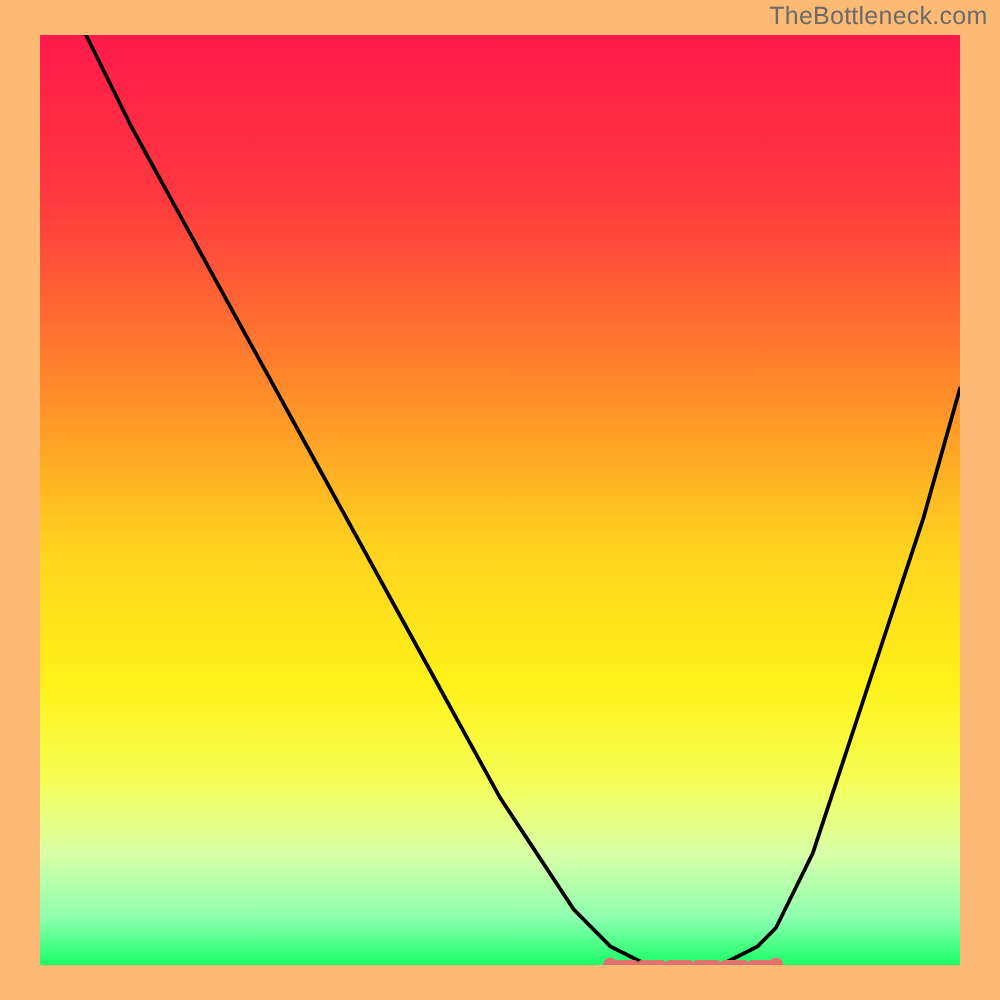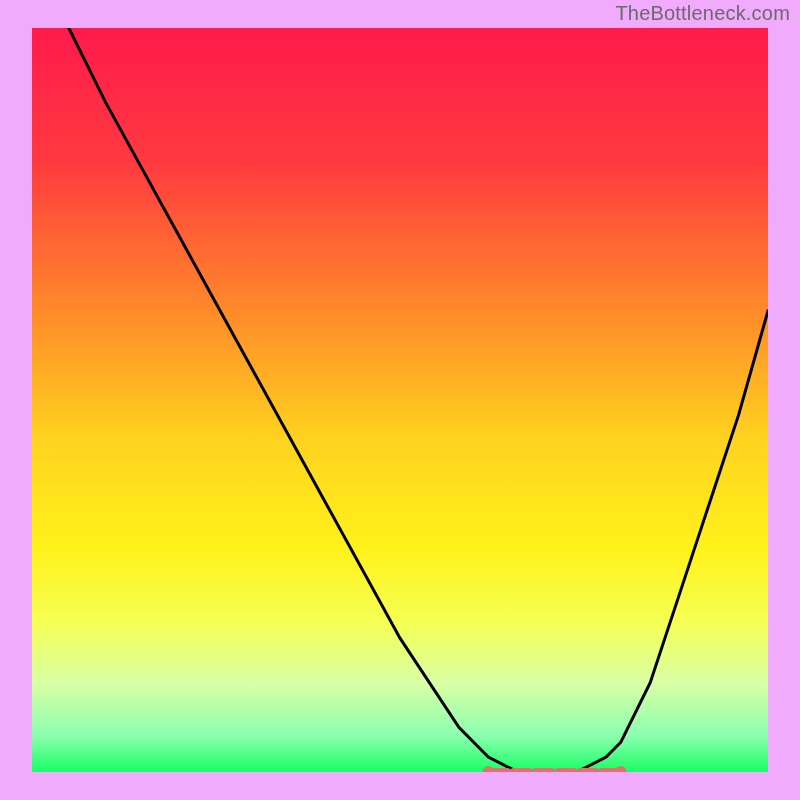--- a/index.html
+++ b/index.html
@@ -8,21 +8,21 @@
     width: 800px;
     height: 800px;
     background: #000;
     font-family: Arial, Helvetica, sans-serif;
     overflow: hidden;
   }
   .container {
     position: relative;
     width: 800px;
     height: 800px;
-    background: #f0abfc;
+    background: #fdba74;
   }
   .watermark {
     position: absolute;
     top: 2px;
     right: 10px;
     color: #6a6a6a;
     font-size: 20px;
     font-weight: 500;
     z-index: 10;
     letter-spacing: 0.2px;

